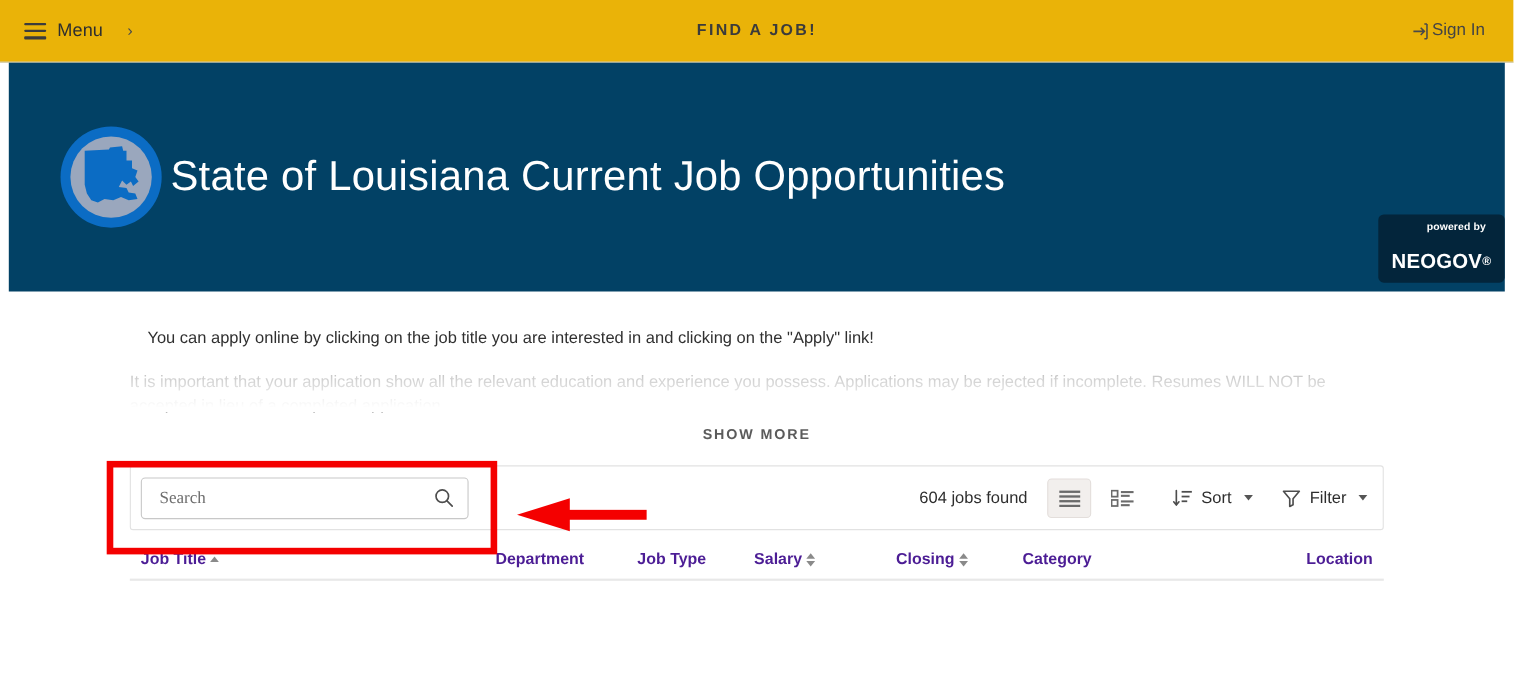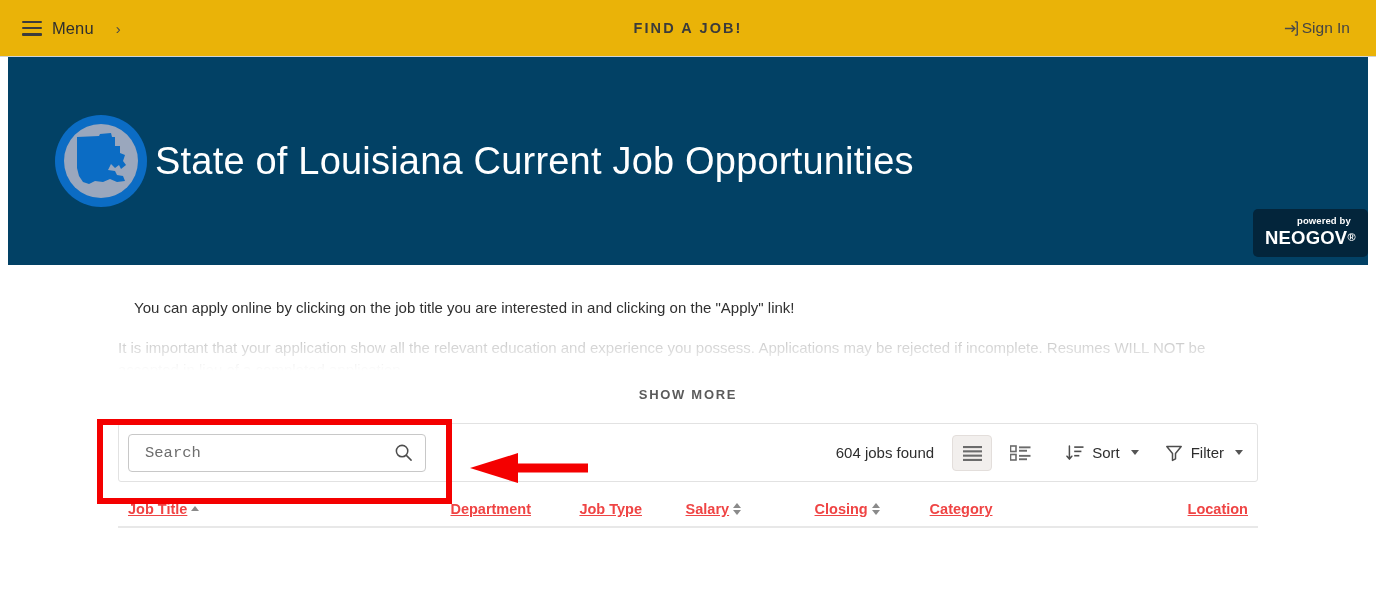--- a/index.html
+++ b/index.html
@@ -86,21 +86,21 @@
     right: 0px;
     bottom: 8px;
     background: #03253b;
     border-radius: 5px;
     padding: 7px 12px 9px 12px;
     color: #ffffff;
     width: 115px;
     text-align: left;
   }
   .neogov .pb { font-size: 9.5px; font-weight: bold; letter-spacing: .1px; line-height: 1.1; padding-left: 32px; }
-  .neogov .nm { font-size: 18.5px; font-weight: bold; letter-spacing: .2px; line-height: 1.15; margin-top: 0; }
+  .neogov .nm { font-size: 18.5px; font-weight: bold; letter-spacing: .2px; line-height: 1.15; margin-top: 14px; }
   .neogov .nm sup { font-size: 11px; vertical-align: 3px; }
 
   
   .content { position: relative; padding: 0 0 0 0; }
 
   .intro-wrap {
     position: relative;
     margin: 32px 118px 0 118px;
     height: 78px;
     overflow: hidden;
@@ -154,21 +154,21 @@
     display: flex;
     align-items: center;
     padding: 0 12px 0 14px;
     background: #fff;
   }
   .search-input {
     border: none; outline: none;
     flex: 1;
     font-size: 15.5px;
     color: #333;
-    font-family: Liberation Mono, monospace;
+    font-family: Liberation Serif, serif;
     background: transparent;
   }
   .search-input::placeholder { color: #6e6e6e; }
   .search-icon { width: 19px; height: 19px; flex: 0 0 19px; cursor: pointer; }
 
   .toolbar-right {
     display: flex; align-items: center;
     margin-right: 14px;
     gap: 0px;
   }
@@ -206,26 +206,25 @@
   .th-row {
     display: flex;
     align-items: flex-end;
     height: 46px;
     border-bottom: 2px solid #e8e8e8;
     padding: 0 10px;
   }
   .th {
     font-size: 14.5px;
     font-weight: bold;
-    color: #ef4444;
+    color: #4c1d95;
     display: flex;
     align-items: center;
     gap: 4px;
     padding-bottom: 9px;
-    text-decoration: underline;
   }
   .th.sortable { cursor: pointer; }
   .c-title { width: 325px; }
   .c-dept  { width: 130px; }
   .c-type  { width: 107px; }
   .c-sal   { width: 130px; text-align: right; }
   .c-close { width: 116px; }
   .c-cat   { width: 260px; }
   .c-loc   { flex: 1; }
 

